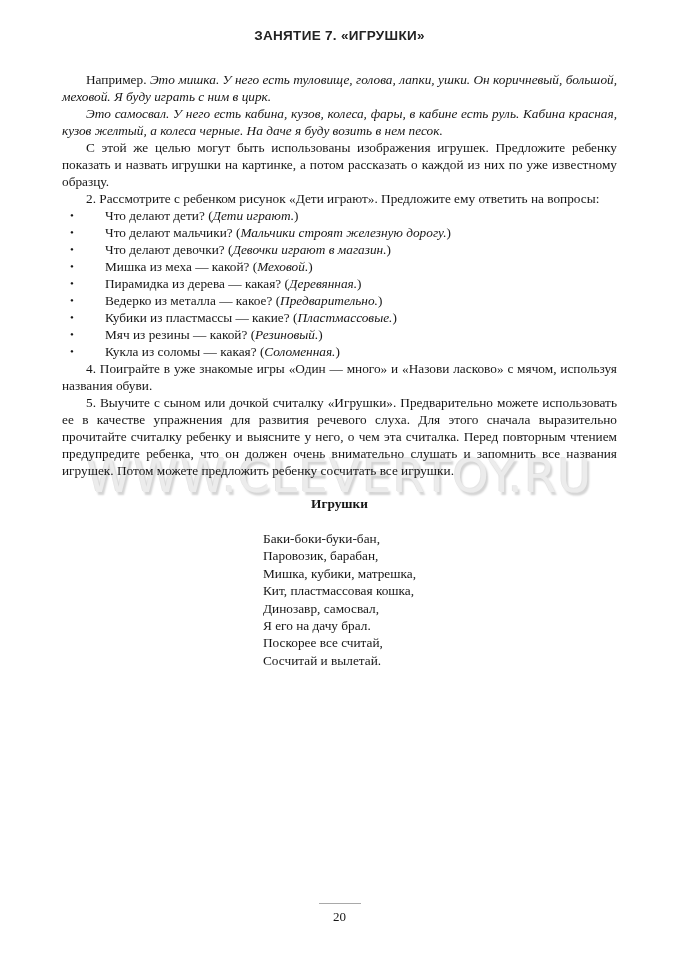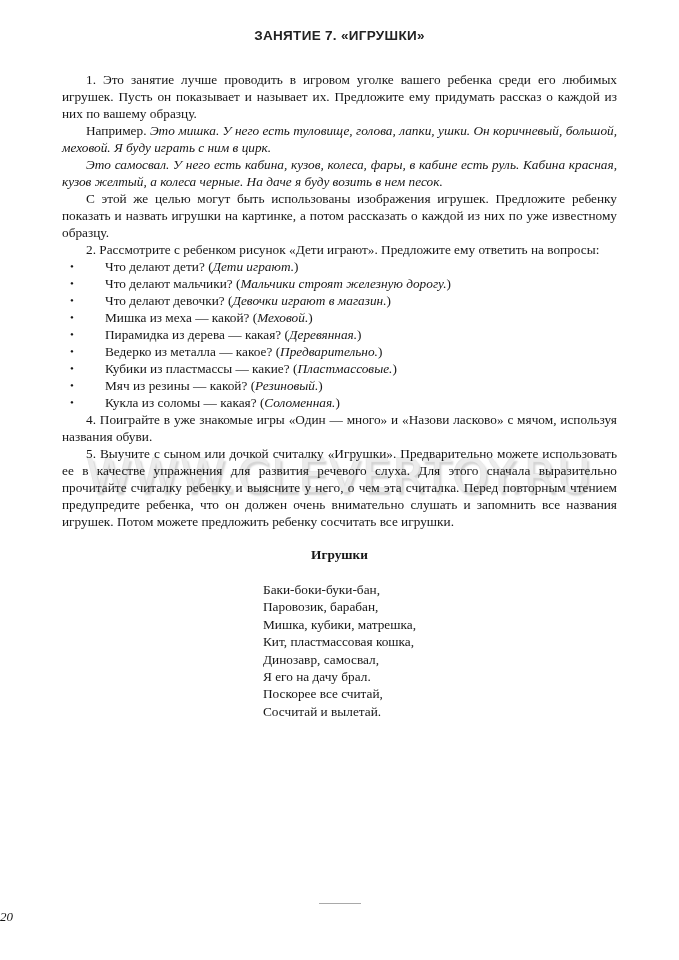--- a/index.html
+++ b/index.html
@@ -76,35 +76,33 @@
     position:absolute;
     left:50%; top:903px;
     width:42px;
     margin-left:-21px;
     border-top:1px solid #a9a9a9;
     z-index:1;
   }
   .page-number {
     position:absolute;
     left:0; right:0; top:909px;
-    text-align:left;
+    text-align:center;
     font-size:13px;
     z-index:1;
-    font-style:italic;
   }
 </style>
 </head>
 <body>
 
 <div class="page">
   <div class="watermark">WWW.CLEVERTOY.RU</div>
   <div class="content">
     <div class="title">ЗАНЯТИЕ 7. «ИГРУШКИ»</div>
     <div class="body-blocks">
-        <p class="para"><span>1. Это занятие лучше проводить в игровом уголке вашего ребенка среди его любимых игрушек. Пусть он показывает и называет их. Предложите ему придумать рассказ о каждой из них по вашему образцу.</span></p>
         <p class="para"><span>Например. </span><span class="ital">Это мишка. У него есть туловище, голова, лапки, ушки. Он коричневый, большой, меховой. Я буду играть с ним в цирк.</span></p>
         <p class="para"><span class="ital">Это самосвал. У него есть кабина, кузов, колеса, фары, в кабине есть руль. Кабина красная, кузов желтый, а колеса черные. На даче я буду возить в нем песок.</span></p>
         <p class="para"><span>С этой же целью могут быть использованы изображения игрушек. Предложите ребенку показать и назвать игрушки на картинке, а потом рассказать о каждой из них по уже известному образцу.</span></p>
         <p class="para"><span>2. Рассмотрите с ребенком рисунок «Дети играют». Предложите ему ответить на вопросы:</span></p>
         <div class="bullets">
           <div class="bullet-row">
             <span class="bullet-dot">•</span>
             <span class="bullet-text"><span>Что делают дети? (</span><span class="ital">Дети играют.</span><span>)</span></span>
           </div>
           <div class="bullet-row">

